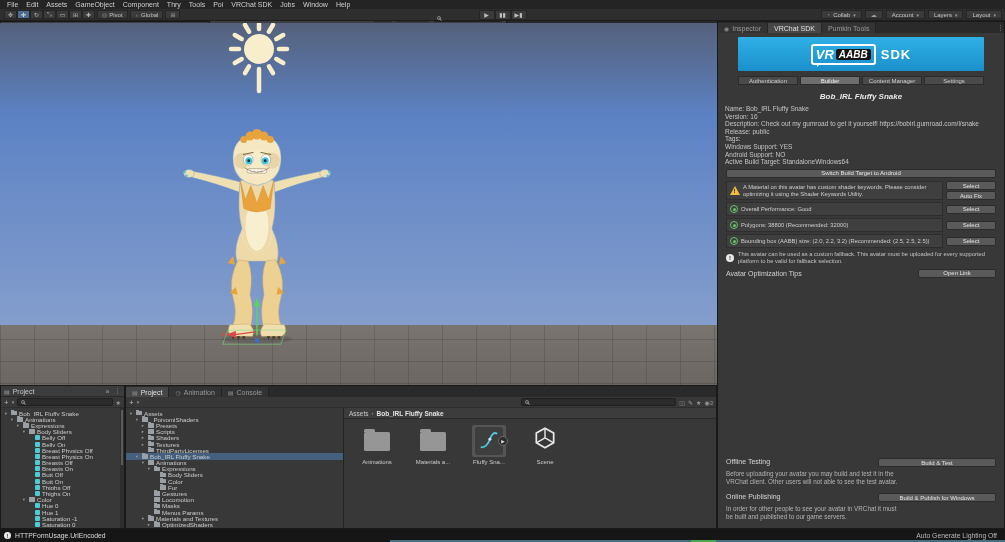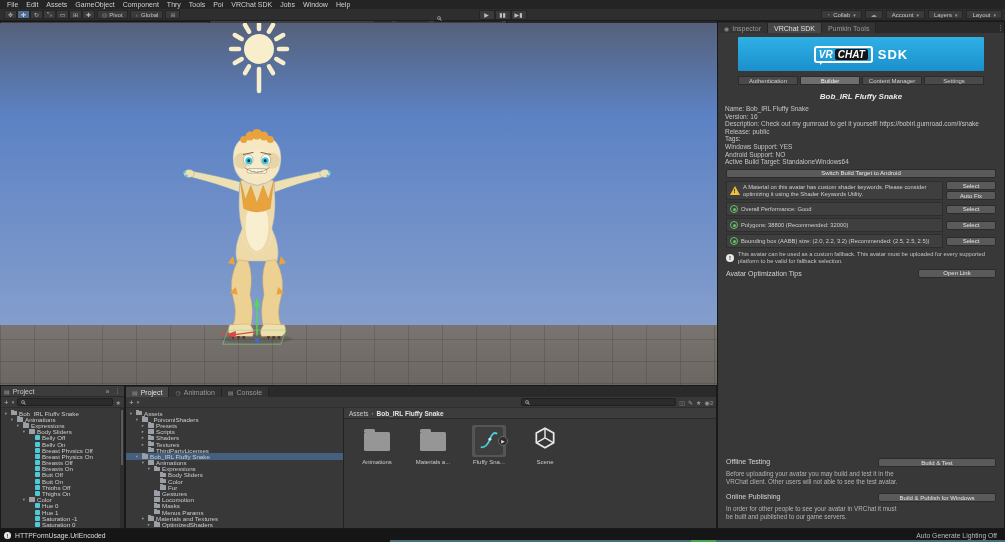--- a/index.html
+++ b/index.html
@@ -90,21 +90,21 @@
   
   #inspector { left:717px; top:21px; width:288px; height:508px; display:flex; flex-direction:column; }
   #insp-body { flex:1; display:flex; flex-direction:column; overflow:hidden; }
   #banner { margin:4px 20px 3px 20px; height:34px; border-radius:1px;
     background:linear-gradient(180deg,#2fb0e6,#1b90cc); display:flex; align-items:center;
     justify-content:center; gap:5px; }
   .logo-bubble { border:2px solid #fff; border-radius:3px; padding:1px 3px; display:flex;
     align-items:center; gap:2px; position:relative; }
   .logo-bubble::after { content:""; position:absolute; left:4px; bottom:-4px; border-left:4px solid #fff;
     border-bottom:4px solid transparent; }
-  .logo-vr { color:#fff; font-weight:bold; font-style:italic; font-size:10px; }
+  .logo-vr { color:#fff; font-weight:bold; font-style:italic; font-size:13px; }
   .logo-chat { background:#141414; color:#fff; font-weight:bold; font-style:italic; font-size:10px;
     padding:0 3px; border-radius:2px; }
   .logo-sdk { color:#fff; font-weight:bold; font-size:13px; letter-spacing:1px; }
   #sdktabs { display:flex; gap:2px; margin:2px 20px; }
   .sdktab { flex:1; height:9px; background:#4a4a4a; border:1px solid #2b2b2b; color:#cfcfcf;
     font-size:6px; display:flex; align-items:center; justify-content:center; }
   .sdktab.on { background:#6e6e6e; color:#f0f0f0; }
   #avatar-title { text-align:center; font-weight:bold; font-style:italic; font-size:8px;
     color:#e8e8e8; margin:5px 0 4px; }
   .infoline { font-size:6.5px; color:#c6c6c6; line-height:7.6px; padding-left:7px;
@@ -455,21 +455,21 @@
         <div class="vtab">
           <span>Pumkin Tools</span>
         </div>
       </div>
     <span class="vdots" style="align-self:center">⋮</span>
   </div>
   <div id="insp-body">
     <div id="banner">
       <span class="logo-bubble">
         <span class="logo-vr">VR</span>
-        <span class="logo-chat">CHAT</span>
+        <span class="logo-chat">AABB</span>
       </span>
       <span class="logo-sdk">SDK</span>
     </div>
     <div id="sdktabs">
         <div class="sdktab">Authentication</div>
         <div class="sdktab on">Builder</div>
         <div class="sdktab">Content Manager</div>
         <div class="sdktab">Settings</div>
       </div>
     <div id="avatar-title">Bob_IRL Fluffy Snake</div>

